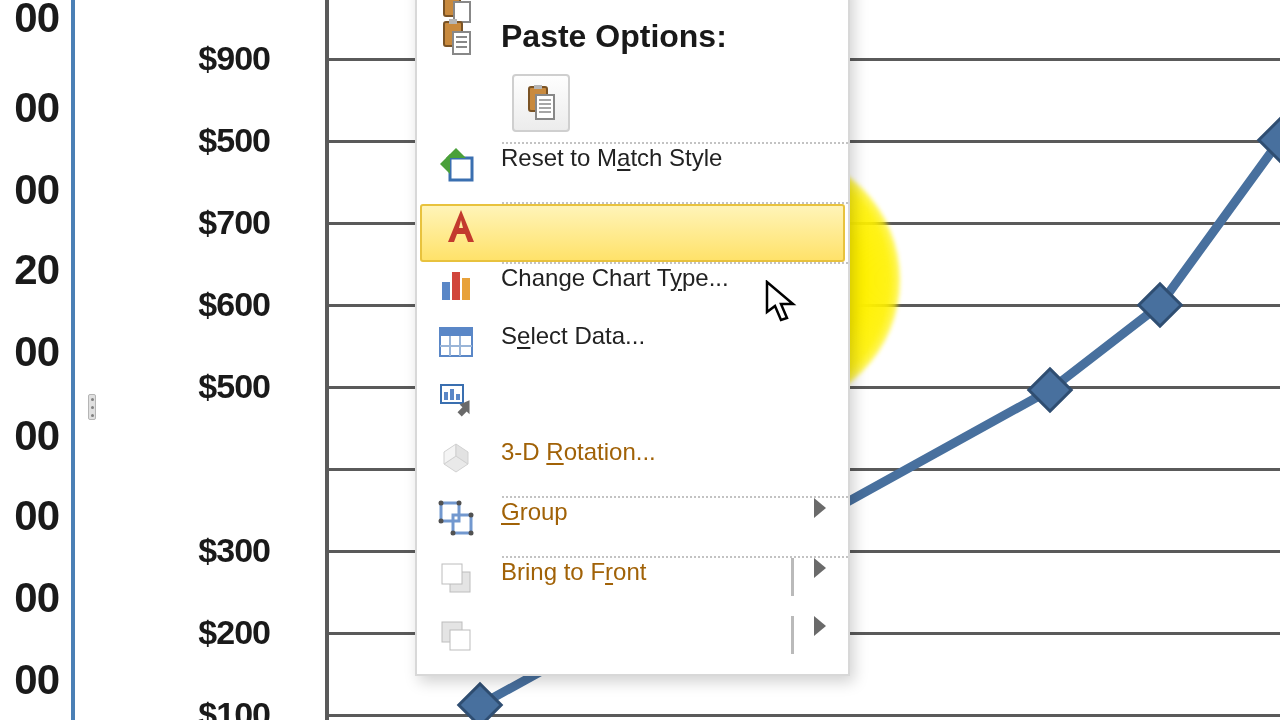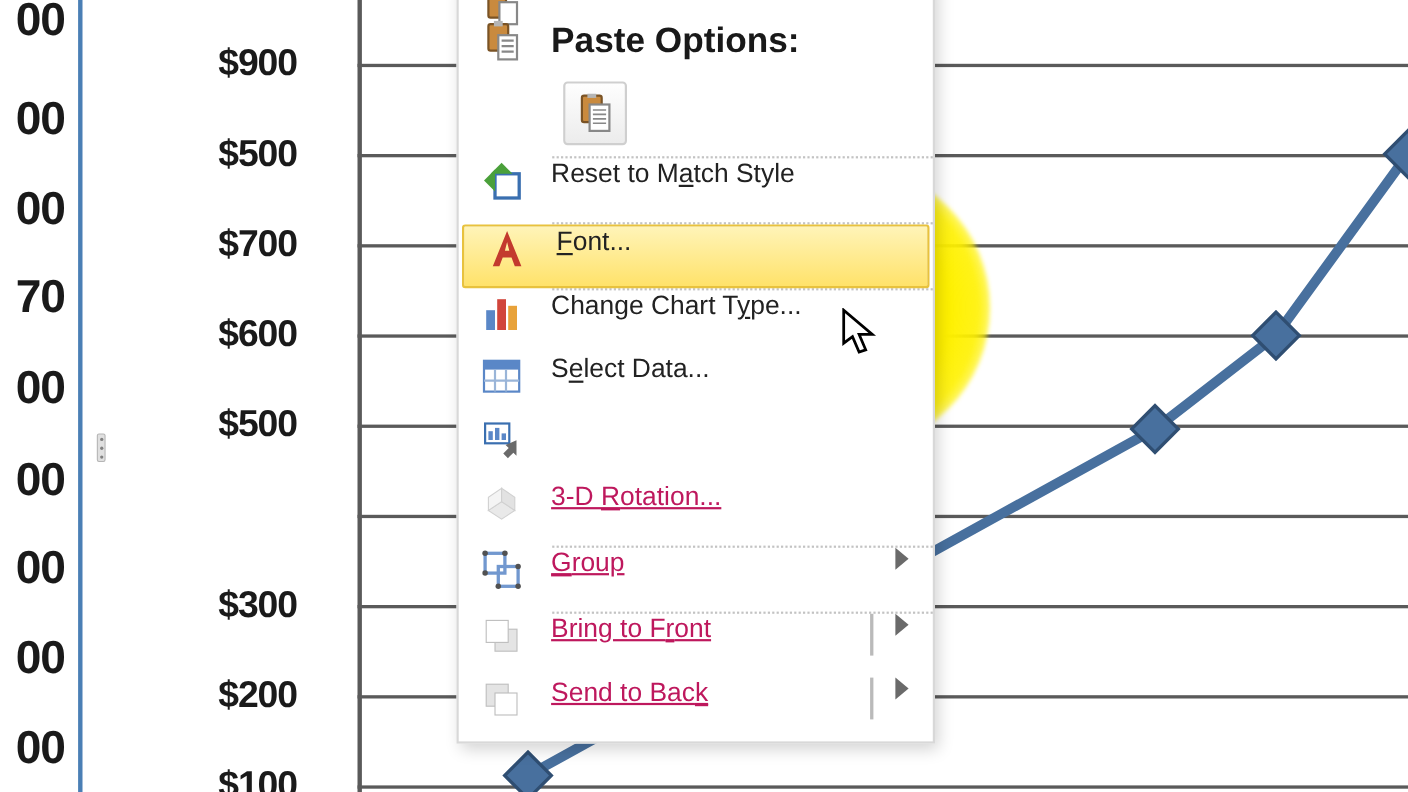--- a/index.html
+++ b/index.html
@@ -100,21 +100,21 @@
     }
     .menu-label {
       font-size: 24px;
       color: #222;
       flex: 1;
       padding-left: 6px;
       white-space: nowrap;
       position: relative;
       z-index: 2;
     }
-    .menu-label.disabled { color: #be185d; text-decoration: underline; }
+    .menu-label.disabled { color: #a16207; }
     .u { text-decoration: underline; text-underline-offset: 3px; }
     .menu-sep {
       margin-left: 85px;
       border-top: 2px dotted #c3c3c3;
       height: 0;
     }
     .menu-head {
       font-size: 32px;
       font-weight: 700;
       color: #191919;
@@ -166,21 +166,21 @@
     }
     .handle i{width:3px;height:3px;background:#808080;border-radius:50%}
   </style>
 </head>
 <body>
 
 <div class="left-fragment">
   <span class="num" style="top:-6px">00</span>
   <span class="num" style="top:84px">00</span>
   <span class="num" style="top:166px">00</span>
-  <span class="num" style="top:246px">70</span>
+  <span class="num" style="top:246px">20</span>
   <span class="num" style="top:328px">00</span>
   <span class="num" style="top:412px">00</span>
   <span class="num" style="top:492px">00</span>
   <span class="num" style="top:574px">00</span>
   <span class="num" style="top:656px">00</span>
 </div>
 
 <div class="handle">
     <i></i>
     <i></i>
@@ -275,21 +275,20 @@
   </div>
 
   <div class="menu-sep"></div>
 
   <div class="menu-row hovered">
     <div class="menu-rail">
       <svg class="icon-svg" viewBox="0 0 40 40">
         <path d="M20 4 L7 36 L13 36 L16 28 L24 28 L27 36 L33 36 Z M18 22 L20 14 L22 22 Z" fill="#c33a2e"></path>
       </svg>
     </div>
-    <span class="menu-label"><span class="u">F</span>ont...</span>
   </div>
 
   <div class="menu-sep"></div>
 
   <div class="menu-row">
     <div class="menu-rail">
       <svg class="icon-svg" viewBox="0 0 40 40">
         <rect x="6" y="18" width="8" height="18" fill="#5a87c7"></rect>
         <rect x="16" y="8" width="8" height="28" fill="#d1453b"></rect>
         <rect x="26" y="14" width="8" height="22" fill="#e8a23a"></rect>
@@ -367,21 +366,20 @@
     <div class="sub-arrow"></div>
   </div>
 
   <div class="menu-row">
     <div class="menu-rail">
       <svg class="icon-svg" style="opacity:.55" viewBox="0 0 40 40">
         <rect x="6" y="6" width="20" height="20" fill="#cfcfcf" stroke="#888"></rect>
         <rect x="14" y="14" width="20" height="20" fill="#fff" stroke="#888"></rect>
       </svg>
     </div>
-    <span class="menu-label disabled">Send to Bac<span class="u">k</span></span>
     <div class="sub-split"></div>
     <div class="sub-arrow"></div>
   </div>
 
 </div>
 
 <svg class="cursor" width="36" height="44" style="left:765px; top:280px" viewBox="0 0 36 44">
   <path d="M2 2 L2 32 L10 26 L16 40 L22 38 L16 24 L28 24 Z" fill="#fff" stroke="#000" stroke-width="2.5"></path>
 </svg>
 

